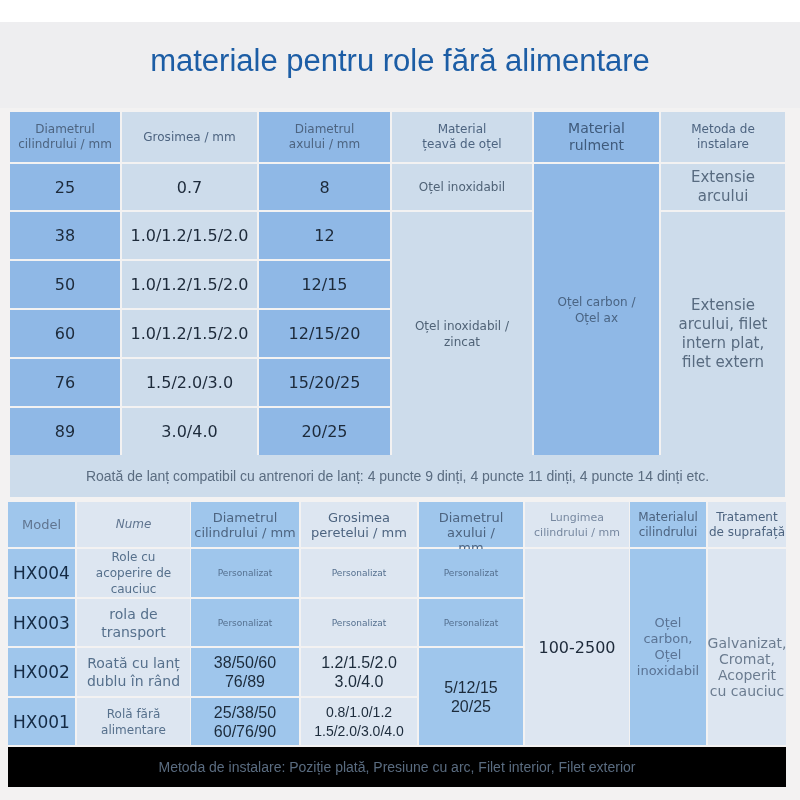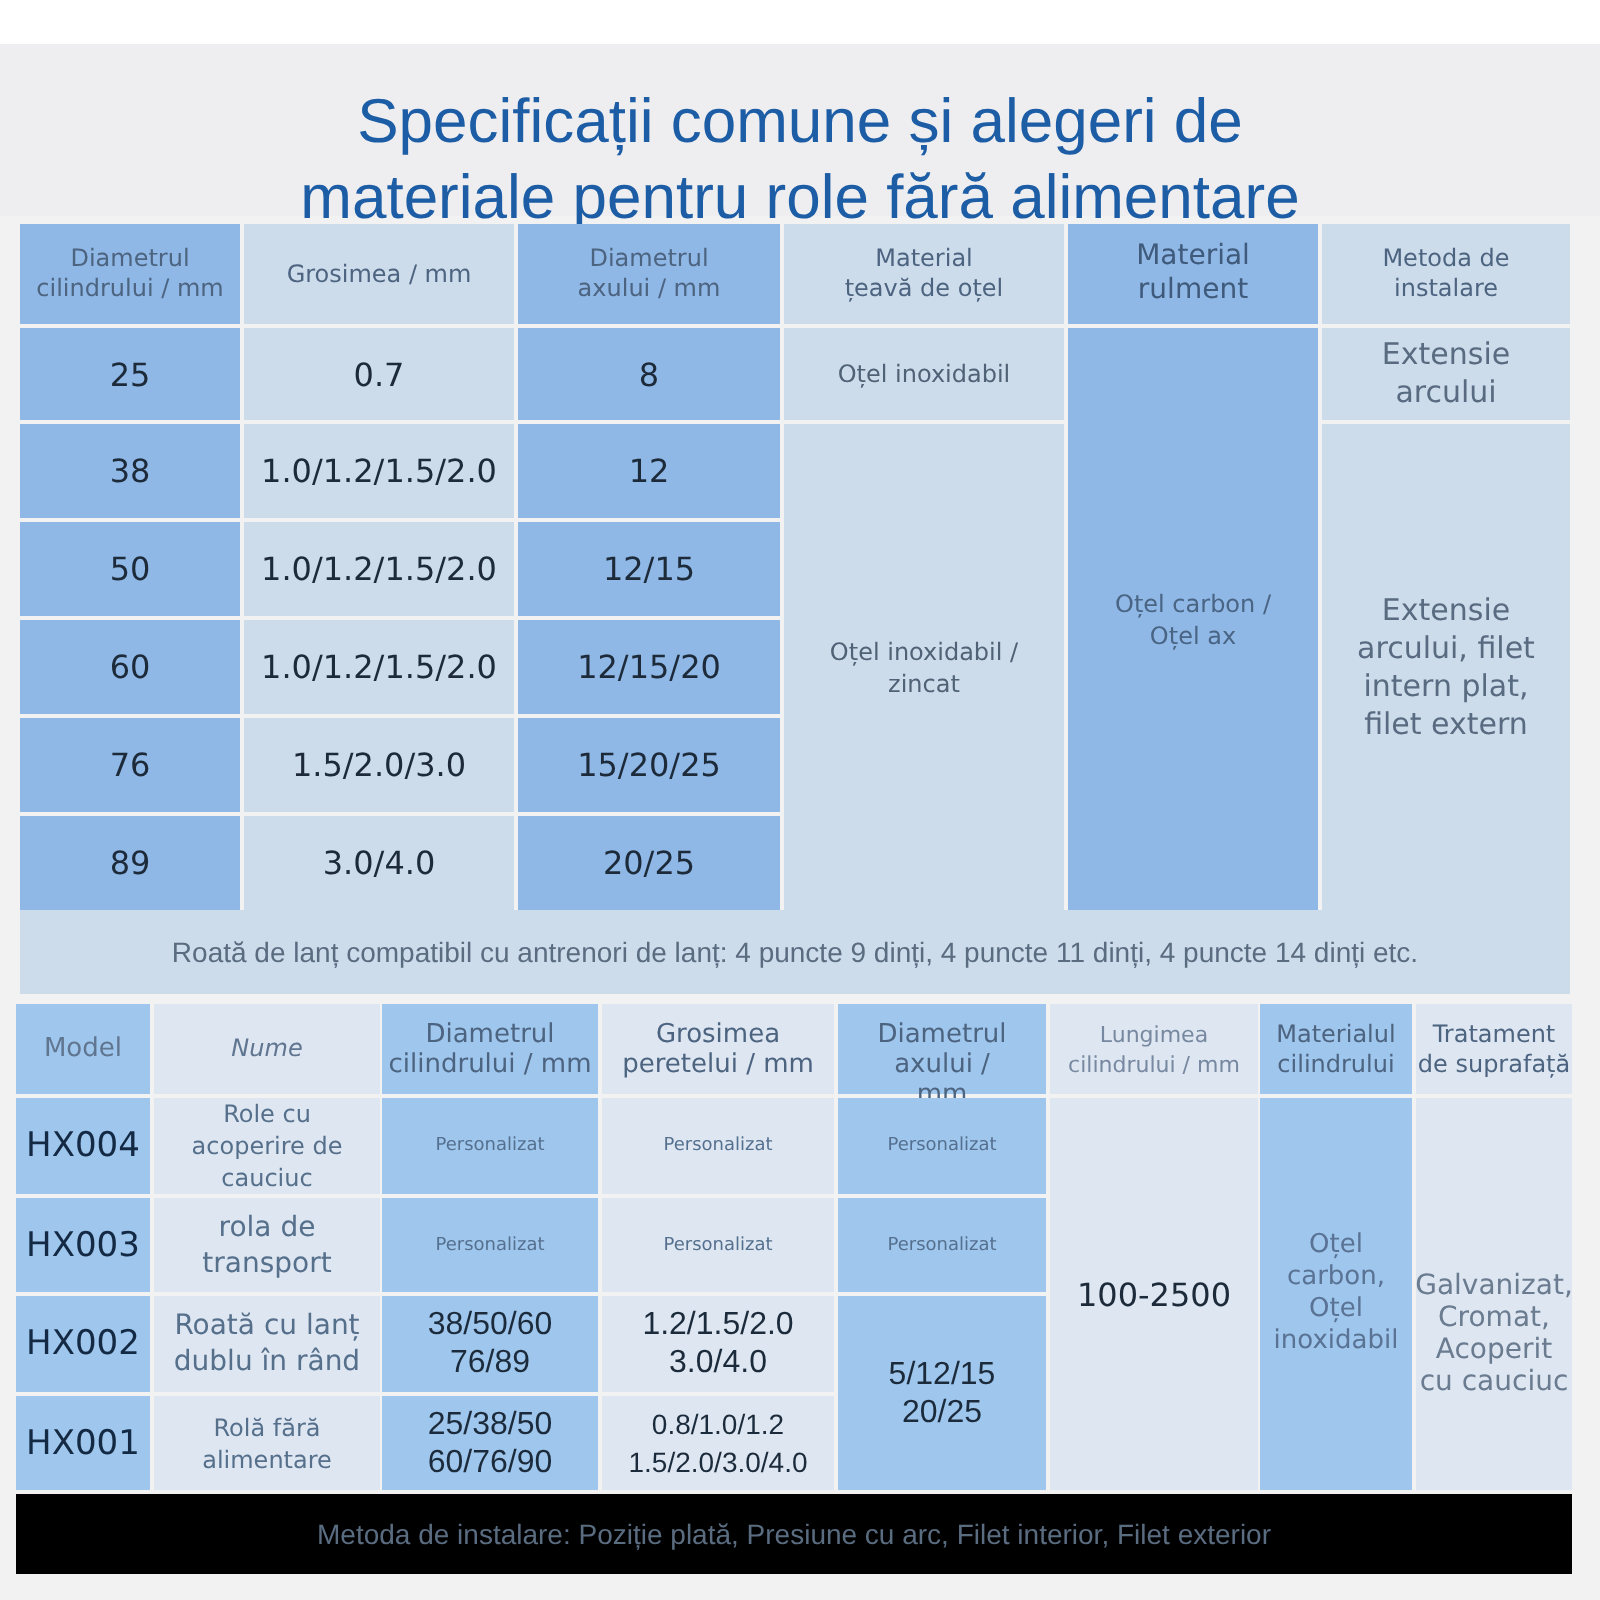--- a/index.html
+++ b/index.html
@@ -26,21 +26,20 @@
   .name { color: #56708c; font-size: 12px; line-height: 16px; }
   .name-lg { color: #56708c; font-size: 14px; line-height: 18px; }
   .cnum { color: #1c2b3b; font-size: 16px; line-height: 19px; font-family: "Liberation Sans", sans-serif; }
 </style>
 </head>
 <body>
 
 <div class="topbar"></div>
 <div class="title-wrap">
   <div class="title">
-    <div>Specificații comune și alegeri de</div>
     <div>materiale pentru role fără alimentare</div>
   </div>
 </div>
 
 <div>
 
   <div class="cell dark hdr" style="left:10px;top:112px;width:110px;height:50px;padding:0 4px;">Diametrul cilindrului / mm</div>
   <div class="cell light hdr" style="left:122px;top:112px;width:135px;height:50px;">Grosimea / mm</div>
   <div class="cell dark hdr" style="left:259px;top:112px;width:131px;height:50px;padding:0 20px;">Diametrul axului / mm</div>
   <div class="cell light hdr" style="left:392px;top:112px;width:140px;height:50px;padding:0 30px;">Material țeavă de oțel</div>

